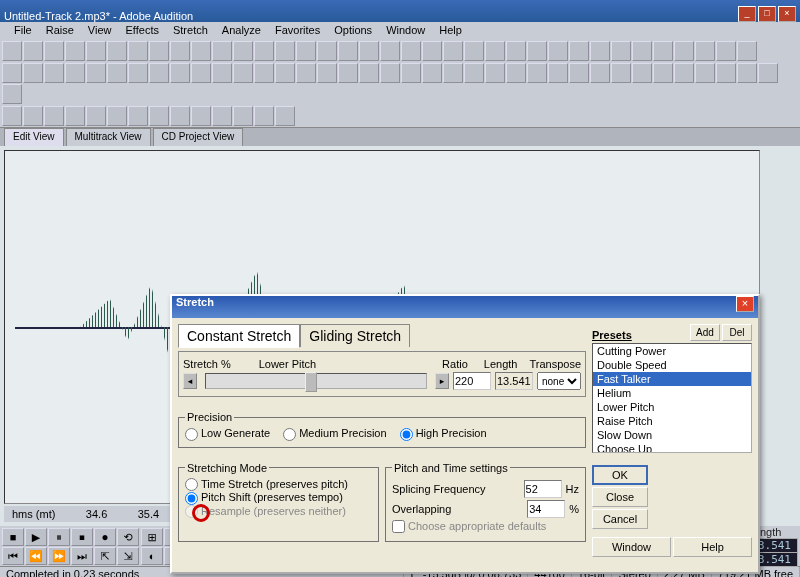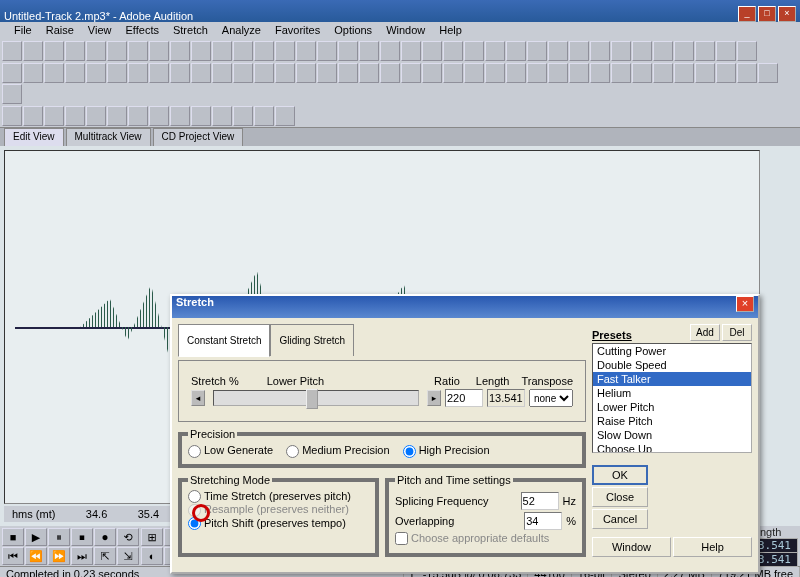--- a/index.html
+++ b/index.html
@@ -23,32 +23,32 @@
 .timeruler{position:absolute;bottom:4px;left:4px;right:40px;height:16px;background:#c8ccd4;font-size:9px;display:flex;justify-content:space-between;padding:2px 8px}
 .rside{position:absolute;right:0;top:4px;width:36px;bottom:22px;background:#c8ccd4;border:1px inset #888;font-size:9px}
 .dialog{position:absolute;left:170px;top:148px;width:590px;height:280px;background:#ece9d8;border:2px outset #fff;box-shadow:2px 2px 5px rgba(0,0,0,.4)}
 .dlgtitle{height:22px;background:linear-gradient(#2858b0,#5a88d0);color:#fff;display:flex;padding:0 4px}
 .dlgtitle span:first-child{flex:1;font-weight:bold}
 .dlgclose{width:18px;height:16px;background:#e04028;border:1px outset #fff;text-align:center;color:#fff;line-height:13px}
 .dlgbody{padding:6px;display:flex;gap:6px}
 .dlgleft{flex:1}
 .dlgright{width:160px}
 .dtabs{display:flex;margin-bottom:4px}
-.dtab{padding:10px 8px;border:1px solid #888;border-bottom:none;background:#ece9d8;font-size:10px}
+.dtab{padding:3px 8px;border:1px solid #888;border-bottom:none;background:#ece9d8;font-size:14px}
 .dtab.active{background:#fff;border-bottom:1px solid #fff;margin-bottom:-1px}
-.panel{border:1px solid #888;padding:12px;background:#ece9d8}
+.panel{border:1px solid #888;padding:4px;background:#ece9d8}
 .row{display:flex;align-items:center;gap:4px;margin:2px 0}
 .row label{font-size:11px}
 input.tx{width:38px;height:18px;border:1px inset #ccc;padding:1px;font-size:11px}
 input.tx.ro{background:#ece9d8}
 select.tx{width:44px;height:18px;font-size:10px}
 .slider{flex:1;height:16px;background:#ddd;border:1px inset #aaa;position:relative;margin:0 4px}
 .slider::after{content:"";position:absolute;left:45%;top:-2px;width:10px;height:18px;background:#bbb;border:1px outset #eee}
 .arrow{width:14px;height:16px;background:#bbb;border:1px outset #ddd;text-align:center;font-size:9px;line-height:14px}
-fieldset{border:4px solid #737373;padding:4px 6px 6px;margin-top:6px}
+fieldset{border:1px solid #737373;padding:4px 6px 6px;margin-top:14px}
 legend{font-size:11px;padding:0 2px}
 .radio input{margin-right:3px;vertical-align:middle}
 .radio{display:inline-block;margin-right:10px;font-size:11px}
 .btn{width:56px;height:20px;background:#ece9d8;border:1px outset #fff;font-size:11px;margin:2px 0;display:block}
 .btn.def{border:2px solid #3a6ab5}
 .presets .hdr{display:flex;align-items:flex-end}
 .presets .hdr>span:first-child{font-weight:bold;flex:1;text-decoration:underline}
 .presets .sbtn{width:30px;height:17px;font-size:10px;background:#ece9d8;border:1px outset #fff;margin-left:2px}
 .plist{height:110px;background:#fff;border:1px inset #aaa;overflow:hidden;margin-top:2px}
 .plist div{padding:1px 4px;font-size:11px}
@@ -251,22 +251,22 @@
         <fieldset>
           <legend>Precision</legend>
           <label class="radio"><input type="radio" name="p" style=""><span>Low Generate</span></label>
           <label class="radio"><input type="radio" name="p" style=""><span>Medium Precision</span></label>
           <label class="radio"><input type="radio" name="p" checked="" style=""><span>High Precision</span></label>
         </fieldset>
         <div style="display:flex;gap:6px">
           <fieldset style="flex:1">
             <legend>Stretching Mode</legend>
             <div><label class="radio"><input type="radio" name="m" style=""><span>Time Stretch (preserves pitch)</span></label></div>
+            <div><label class="radio"><input type="radio" name="m" checked="" style=""><span>Pitch Shift (preserves tempo)</span></label></div>
             <div><label class="radio" style="color:#888"><input type="radio" name="m" disabled="" style=""><span>Resample (preserves neither)</span></label></div>
-            <div><label class="radio"><input type="radio" name="m" checked="" style=""><span>Pitch Shift (preserves tempo)</span></label></div>
           </fieldset>
           <fieldset style="flex:1">
             <legend>Pitch and Time settings</legend>
             <div class="row">
                 <label>Splicing Frequency</label>
                 <span style="flex:1"></span>
                 <input class="tx" value="52" style="">
                 <span>Hz</span>
               </div>
             <div class="row">

